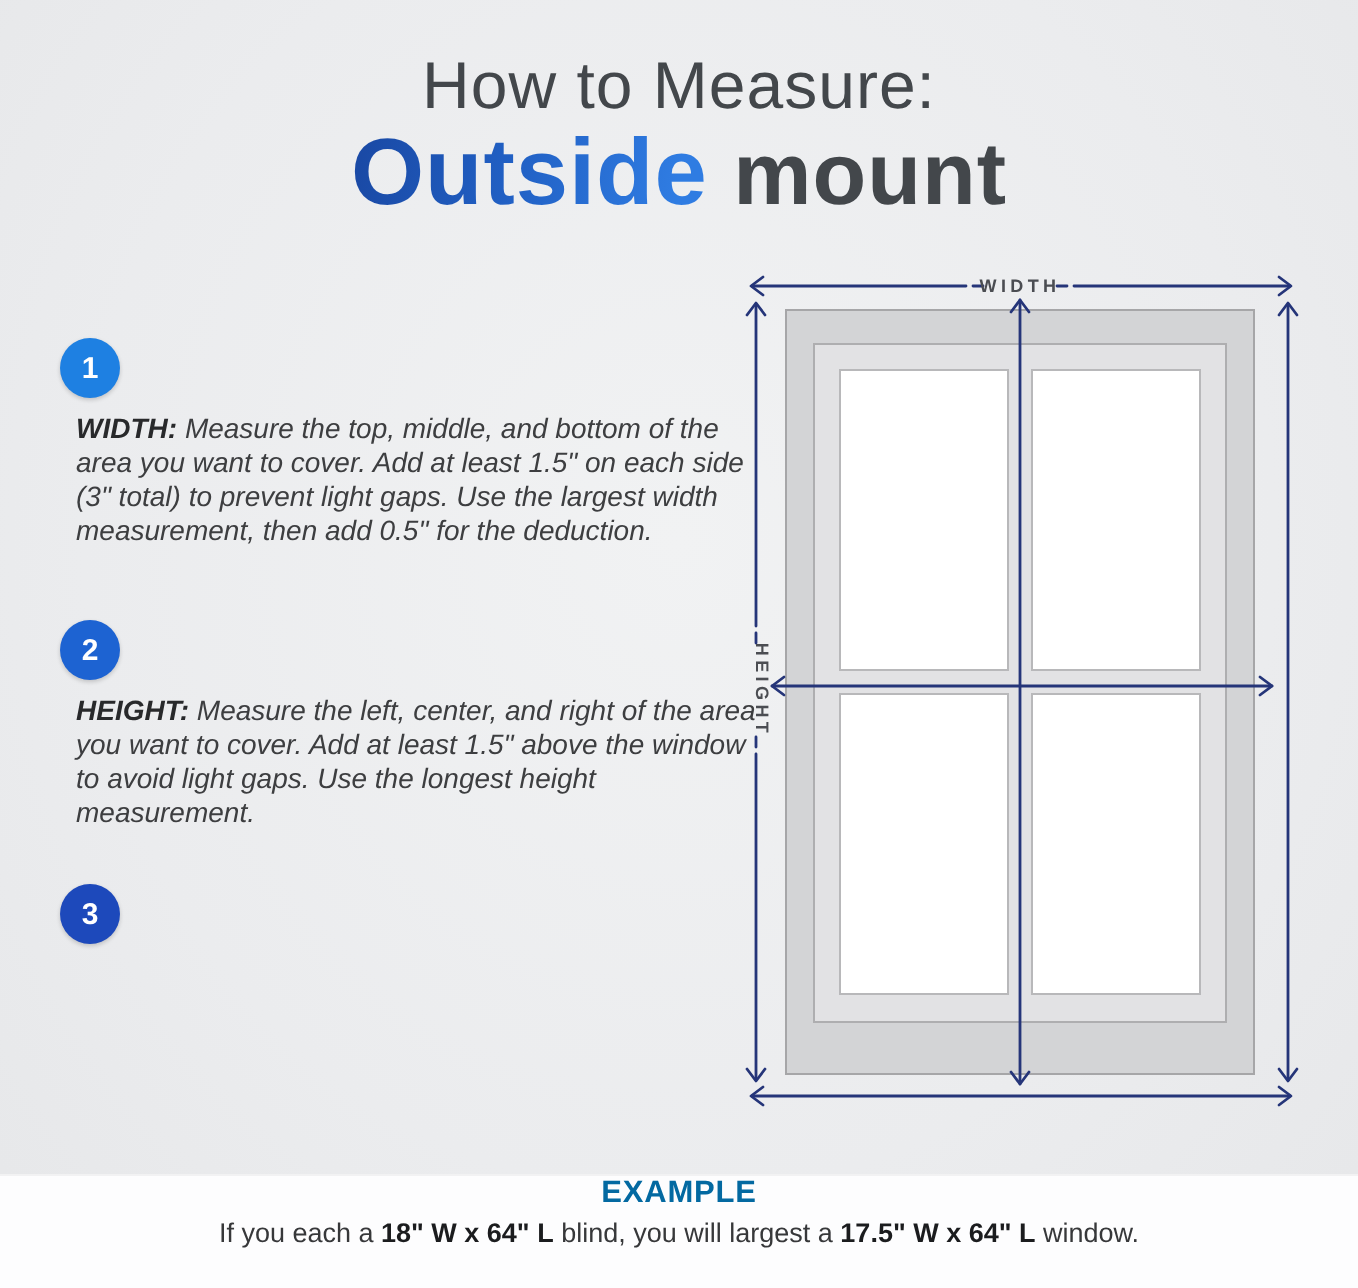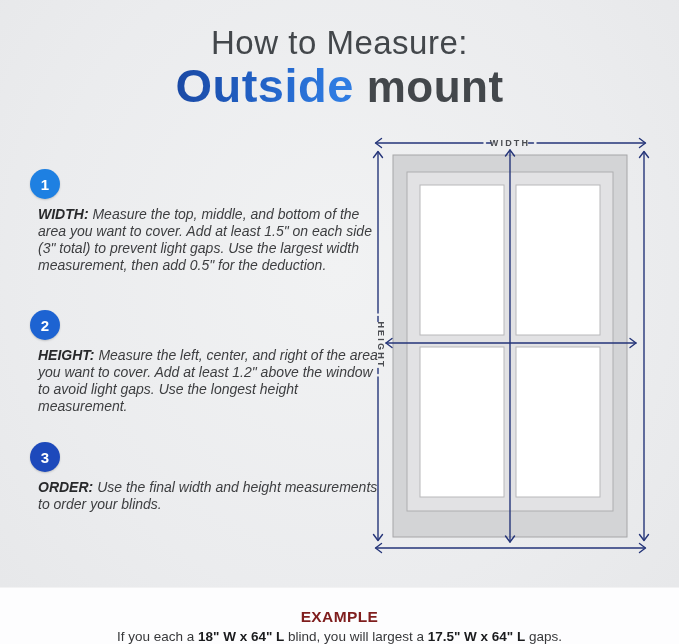--- a/index.html
+++ b/index.html
@@ -39,21 +39,21 @@
   .diagram { position:absolute; left:364px; top:130px; width:290px; height:432px; }
   .diagram svg { display:block; }
   .measure-label { font-size:9px; font-weight:600; letter-spacing:2.2px; fill:#4b4d52; }
 
   
   .example-band {
     position:absolute; left:0; bottom:0; width:679px; height:57px;
     background:#fdfdfe; text-align:center;
     border-top:1px solid #f2f2f3;
   }
-  .example-heading { margin-top:20px; font-size:15.5px; font-weight:700; color:#7f1d1d; letter-spacing:0.4px; }
+  .example-heading { margin-top:0; font-size:15.5px; font-weight:700; color:#0369a1; letter-spacing:0.4px; }
   .example-line { margin-top:3px; font-size:13.5px; color:#37383a; }
   .example-line b { color:#1b1c1e; font-weight:700; }
 </style>
 </head>
 <body>
 
 <div class="stage">
 
   <div class="title-block">
     <div class="title-line1">How to Measure:</div>
@@ -64,28 +64,27 @@
     <div class="step-circle" style="background-color: rgb(30, 128, 226);">
         <span>1</span>
       </div>
     <div class="step-body"><b class="step-label">WIDTH:</b> <span>Measure the top, middle, and bottom of the area you want to cover. Add at least 1.5" on each side (3" total) to prevent light gaps. Use the largest width measurement, then add 0.5" for the deduction.</span></div>
   </div>
 
   <div class="step step-2">
     <div class="step-circle" style="background-color: rgb(29, 99, 210);">
         <span>2</span>
       </div>
-    <div class="step-body"><b class="step-label">HEIGHT:</b> <span>Measure the left, center, and right of the area you want to cover. Add at least 1.2" above the window to avoid light gaps. Use the longest height measurement.</span></div>
+    <div class="step-body"><b class="step-label">HEIGHT:</b> <span>Measure the left, center, and right of the area you want to cover. Add at least 1.5" above the window to avoid light gaps. Use the longest height measurement.</span></div>
   </div>
 
   <div class="step step-3">
     <div class="step-circle" style="background-color: rgb(29, 73, 187);">
         <span>3</span>
       </div>
-    <div class="step-body"><b class="step-label">ORDER:</b> <span>Use the final width and height measurements to order your blinds.</span></div>
   </div>
 
   <div class="diagram">
     <svg width="290" height="432" viewBox="0 0 290 432">
 
       <g>
         <rect x="29" y="25" width="234" height="382" fill="#d3d4d6" stroke="#a6a6a8" stroke-width="1"></rect>
         <rect x="43" y="42" width="206" height="339" fill="#e2e2e4" stroke="#aeaeb0" stroke-width="1"></rect>
         <g fill="#ffffff" stroke="#b8b8ba" stroke-width="1">
           <rect x="56" y="55" width="84" height="150"></rect>
@@ -140,16 +139,16 @@
         </g>
       </g>
 
       <text class="measure-label" x="146" y="16" text-anchor="middle">WIDTH</text>
       <text class="measure-label" x="14" y="215" text-anchor="middle" transform="rotate(90 14 215)">HEIGHT</text>
     </svg>
   </div>
 
   <div class="example-band">
     <div class="example-heading">EXAMPLE</div>
-    <div class="example-line"><span>If you each a </span><b>18" W x 64" L</b><span> blind, you will largest a </span><b>17.5" W x 64" L</b><span> gaps.</span></div>
+    <div class="example-line"><span>If you each a </span><b>18" W x 64" L</b><span> blind, you will largest a </span><b>17.5" W x 64" L</b><span> window.</span></div>
   </div>
 
 </div>
 
 </body></html>

